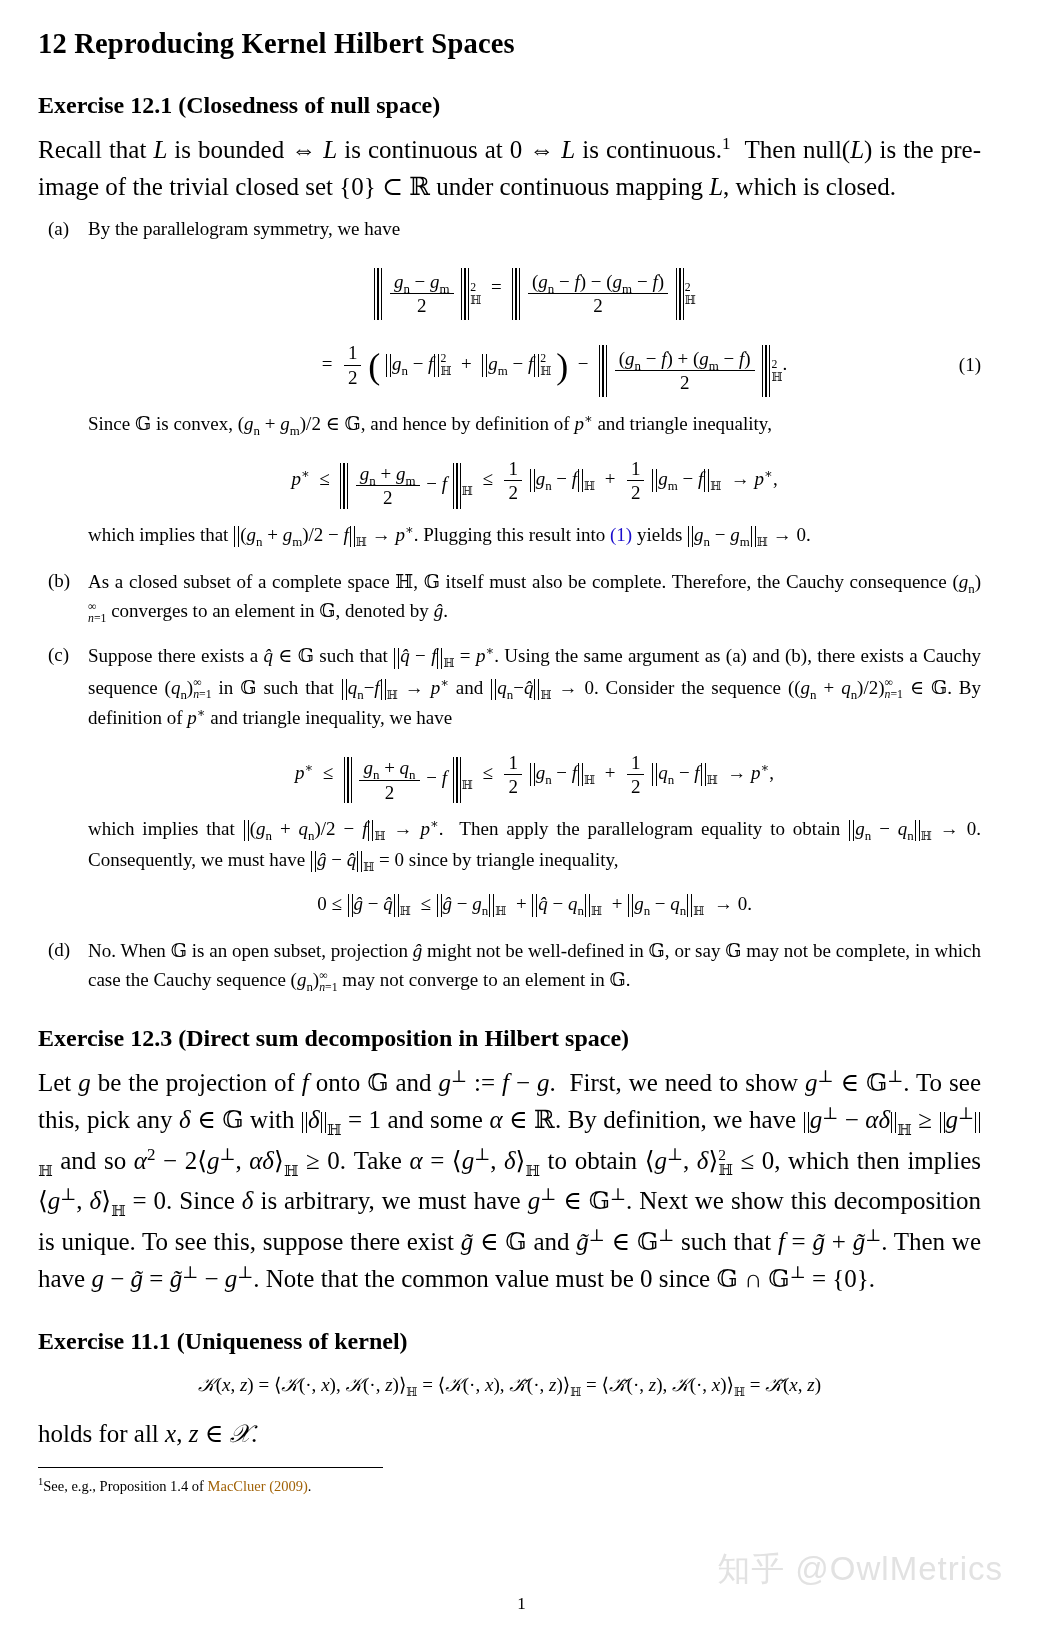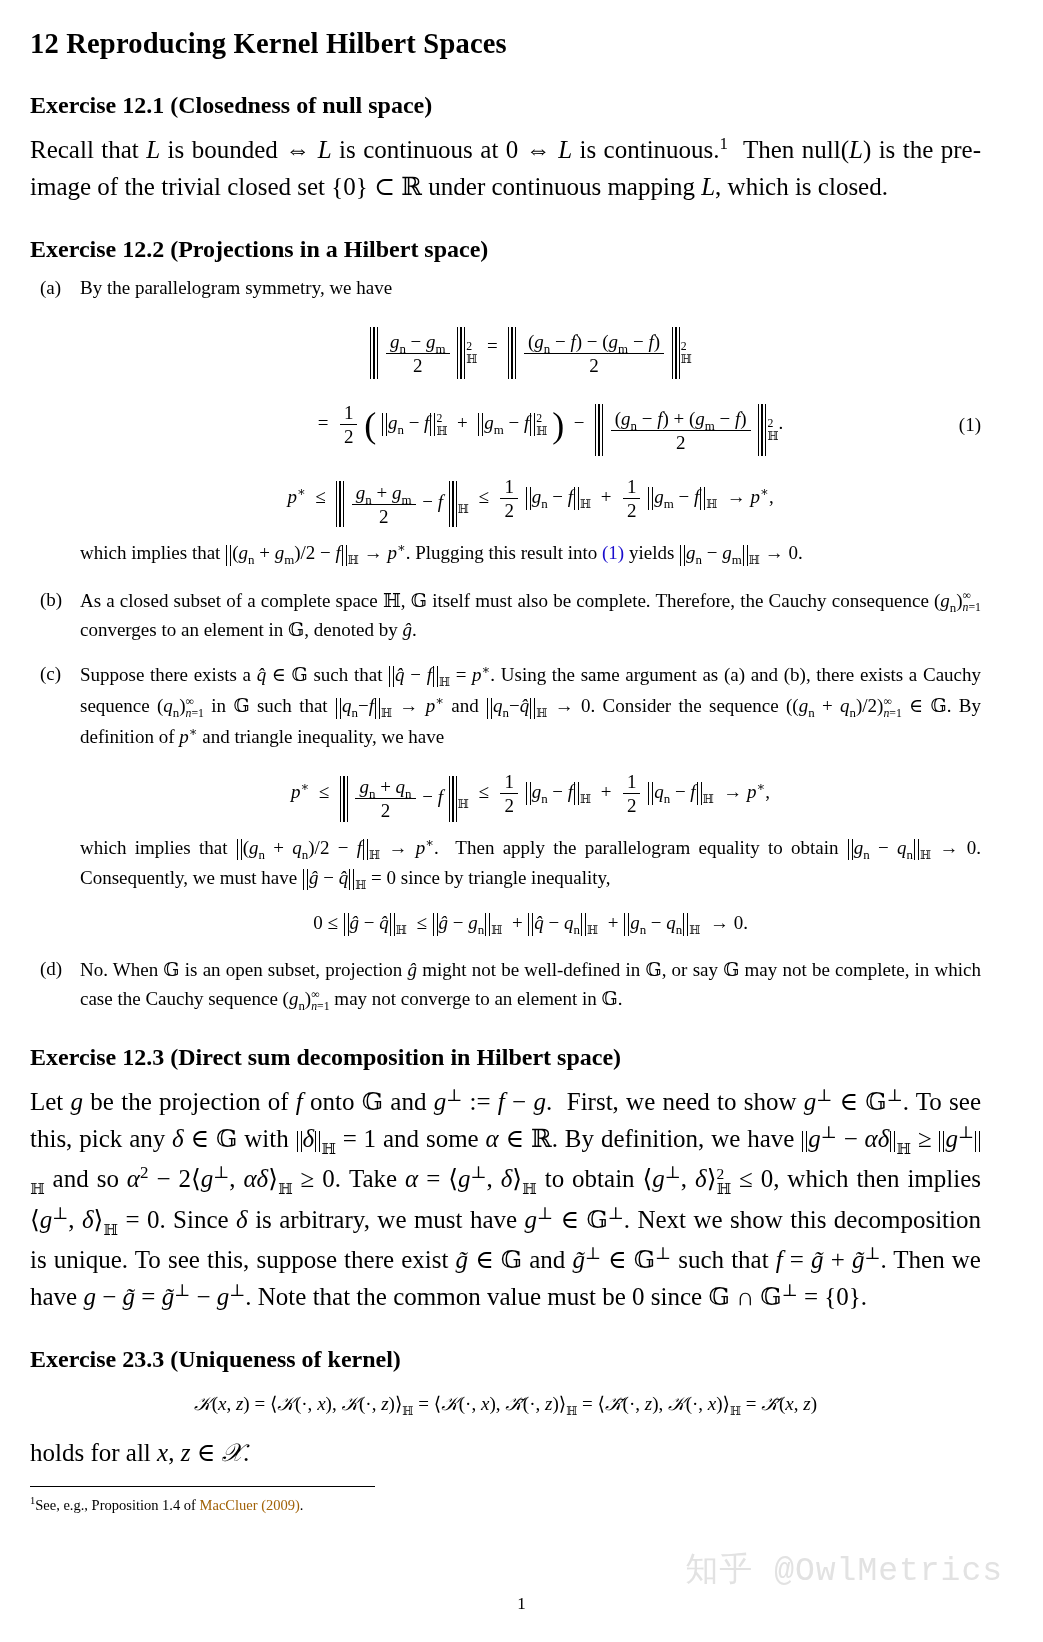--- a/index.html
+++ b/index.html
@@ -10,21 +10,21 @@
     background: #ffffff;
     font-family: "Liberation Serif", "DejaVu Serif", serif;
     color: #000000;
     position: relative;
     overflow: hidden;
   }
   .page {
     position: relative;
     width: 1043px;
     height: 1642px;
-    padding: 22px 62px 0 30px;
+    padding: 22px 62px 0 38px;
   }
 
   h1.doc-title {
     font-size: 28.5px;
     font-weight: bold;
     letter-spacing: .2px;
     margin: 6px 0 30px 0;
     line-height: 1.15;
   }
 
@@ -134,21 +134,21 @@
     left: 0;
     width: 1043px;
     text-align: center;
     font-size: 17px;
   }
 
   .watermark {
     position: absolute;
     right: 40px;
     bottom: 50px;
-    font-family: Liberation Mono, monospace;
+    font-family: Liberation Sans, sans-serif;
     font-size: 33px;
     color: #e2e2e2;
     letter-spacing: 1px;
     white-space: nowrap;
     user-select: none;
   }
 </style>
 </head>
 <body>
 
@@ -159,21 +159,20 @@
   <h2 class="ex-head">Exercise 12.1 (Closedness of null space)</h2>
 
   <p class="para">
     Recall that <span class="mi">L</span> is bounded ⇔ <span class="mi">L</span> is continuous at 0 ⇔
     <span class="mi">L</span> is continuous.<sup class="sup">1</sup>
     &nbsp;Then null(<span class="mi">L</span>) is the pre-image of
     the trivial closed set {0} ⊂ <span class="bb">ℝ</span> under continuous mapping
     <span class="mi">L</span>, which is closed.
   </p>
 
-  <h2 class="ex-head">Exercise 12.2 (Projections in a Hilbert space)</h2>
 
   <ol class="alpha">
 
     <li>
       <span class="marker">(a)</span>
       <span>By the parallelogram symmetry, we have</span>
 
       
       <div class="math-block">
         <span class="norm">
@@ -202,20 +201,23 @@
           &nbsp;−&nbsp;
           <span class="norm">
             <span class="bar tall"></span><span class="bar tall" style="margin-left:-3px;"></span>
             <span class="frac"><span class="num">(<span class="mi">g</span><sub class="sub">n</sub> − <span class="mi">f</span>) + (<span class="mi">g</span><sub class="sub">m</sub> − <span class="mi">f</span>)</span><span class="den">2</span></span>
             <span class="bar tall"></span><span class="bar tall" style="margin-left:-3px;"></span><span class="supsub"><span>2</span><span class="bb">ℍ</span></span>
           </span>.
         </span>
         <span class="eqtag">(1)</span>
       </div>
 
+      <div style="margin-top:8px;">
+        Since <span class="bb">𝔾</span> is convex, (<span class="mi">g</span><sub class="sub">n</sub> + <span class="mi">g</span><sub class="sub">m</sub>)/2 ∈ <span class="bb">𝔾</span>, and hence by definition of <span class="mi">p</span><sup class="sup">∗</sup> and triangle inequality,
+      </div>
 
       
       <div class="math-block">
         <span class="mi">p</span><sup class="sup">∗</sup> &nbsp;≤&nbsp;
         <span class="norm">
           <span class="bar mid"></span><span class="bar mid" style="margin-left:-3px;"></span>
           <span class="frac"><span class="num"><span class="mi">g</span><sub class="sub">n</sub> + <span class="mi">g</span><sub class="sub">m</sub></span><span class="den">2</span></span>
           − <span class="mi">f</span>
           <span class="bar mid"></span><span class="bar mid" style="margin-left:-3px;"></span><span class="subH">ℍ</span>
         </span>
@@ -293,21 +295,21 @@
 
   <p class="para">
     Let <span class="mi">g</span> be the projection of <span class="mi">f</span> onto <span class="bb">𝔾</span> and <span class="mi">g</span><sup class="sup">⊥</sup> := <span class="mi">f</span> − <span class="mi">g</span>. &nbsp;First, we need to show <span class="mi">g</span><sup class="sup">⊥</sup> ∈ <span class="bb">𝔾</span><sup class="sup">⊥</sup>. To see this,
     pick any <span class="mi">δ</span> ∈ <span class="bb">𝔾</span> with <span class="bar xs"></span><span class="mi">δ</span><span class="bar xs"></span><span class="subH">ℍ</span> = 1 and some <span class="mi">α</span> ∈ <span class="bb">ℝ</span>. By definition, we have <span class="bar xs"></span><span class="mi">g</span><sup class="sup">⊥</sup> − <span class="mi">αδ</span><span class="bar xs"></span><span class="subH">ℍ</span> ≥ <span class="bar xs"></span><span class="mi">g</span><sup class="sup">⊥</sup><span class="bar xs"></span><span class="subH">ℍ</span> and so
     <span class="mi">α</span><sup class="sup">2</sup> − 2⟨<span class="mi">g</span><sup class="sup">⊥</sup>, <span class="mi">αδ</span>⟩<span class="subH">ℍ</span> ≥ 0. Take <span class="mi">α</span> = ⟨<span class="mi">g</span><sup class="sup">⊥</sup>, <span class="mi">δ</span>⟩<span class="subH">ℍ</span> to obtain ⟨<span class="mi">g</span><sup class="sup">⊥</sup>, <span class="mi">δ</span>⟩<span class="supsub"><span>2</span><span class="bb">ℍ</span></span> ≤ 0, which then implies ⟨<span class="mi">g</span><sup class="sup">⊥</sup>, <span class="mi">δ</span>⟩<span class="subH">ℍ</span> = 0. Since
     <span class="mi">δ</span> is arbitrary, we must have <span class="mi">g</span><sup class="sup">⊥</sup> ∈ <span class="bb">𝔾</span><sup class="sup">⊥</sup>. Next we show this decomposition is unique. To see this, suppose
     there exist <span class="mi">g̃</span> ∈ <span class="bb">𝔾</span> and <span class="mi">g̃</span><sup class="sup">⊥</sup> ∈ <span class="bb">𝔾</span><sup class="sup">⊥</sup> such that <span class="mi">f</span> = <span class="mi">g̃</span> + <span class="mi">g̃</span><sup class="sup">⊥</sup>. Then we have <span class="mi">g</span> − <span class="mi">g̃</span> = <span class="mi">g̃</span><sup class="sup">⊥</sup> − <span class="mi">g</span><sup class="sup">⊥</sup>. Note that the
     common value must be 0 since <span class="bb">𝔾</span> ∩ <span class="bb">𝔾</span><sup class="sup">⊥</sup> = {0}.
   </p>
 
-  <h2 class="ex-head">Exercise 23.3 (Uniqueness of kernel)</h2>
+  <h2 class="ex-head">Exercise 11.1 (Uniqueness of kernel)</h2>
 
 
   <div class="math-block" style="margin:18px 0 16px 0;">
     <span class="mi">𝒦</span>(<span class="mi">x</span>, <span class="mi">z</span>) = ⟨<span class="mi">𝒦</span>(·, <span class="mi">x</span>), <span class="mi">𝒦</span>(·, <span class="mi">z</span>)⟩<span class="subH">ℍ</span>
     = ⟨<span class="mi">𝒦</span>(·, <span class="mi">x</span>), <span class="mi">𝒦̃</span>(·, <span class="mi">z</span>)⟩<span class="subH">ℍ</span>
     = ⟨<span class="mi">𝒦̃</span>(·, <span class="mi">z</span>), <span class="mi">𝒦</span>(·, <span class="mi">x</span>)⟩<span class="subH">ℍ</span>
     = <span class="mi">𝒦̃</span>(<span class="mi">x</span>, <span class="mi">z</span>)
   </div>
 
   <p class="para">

